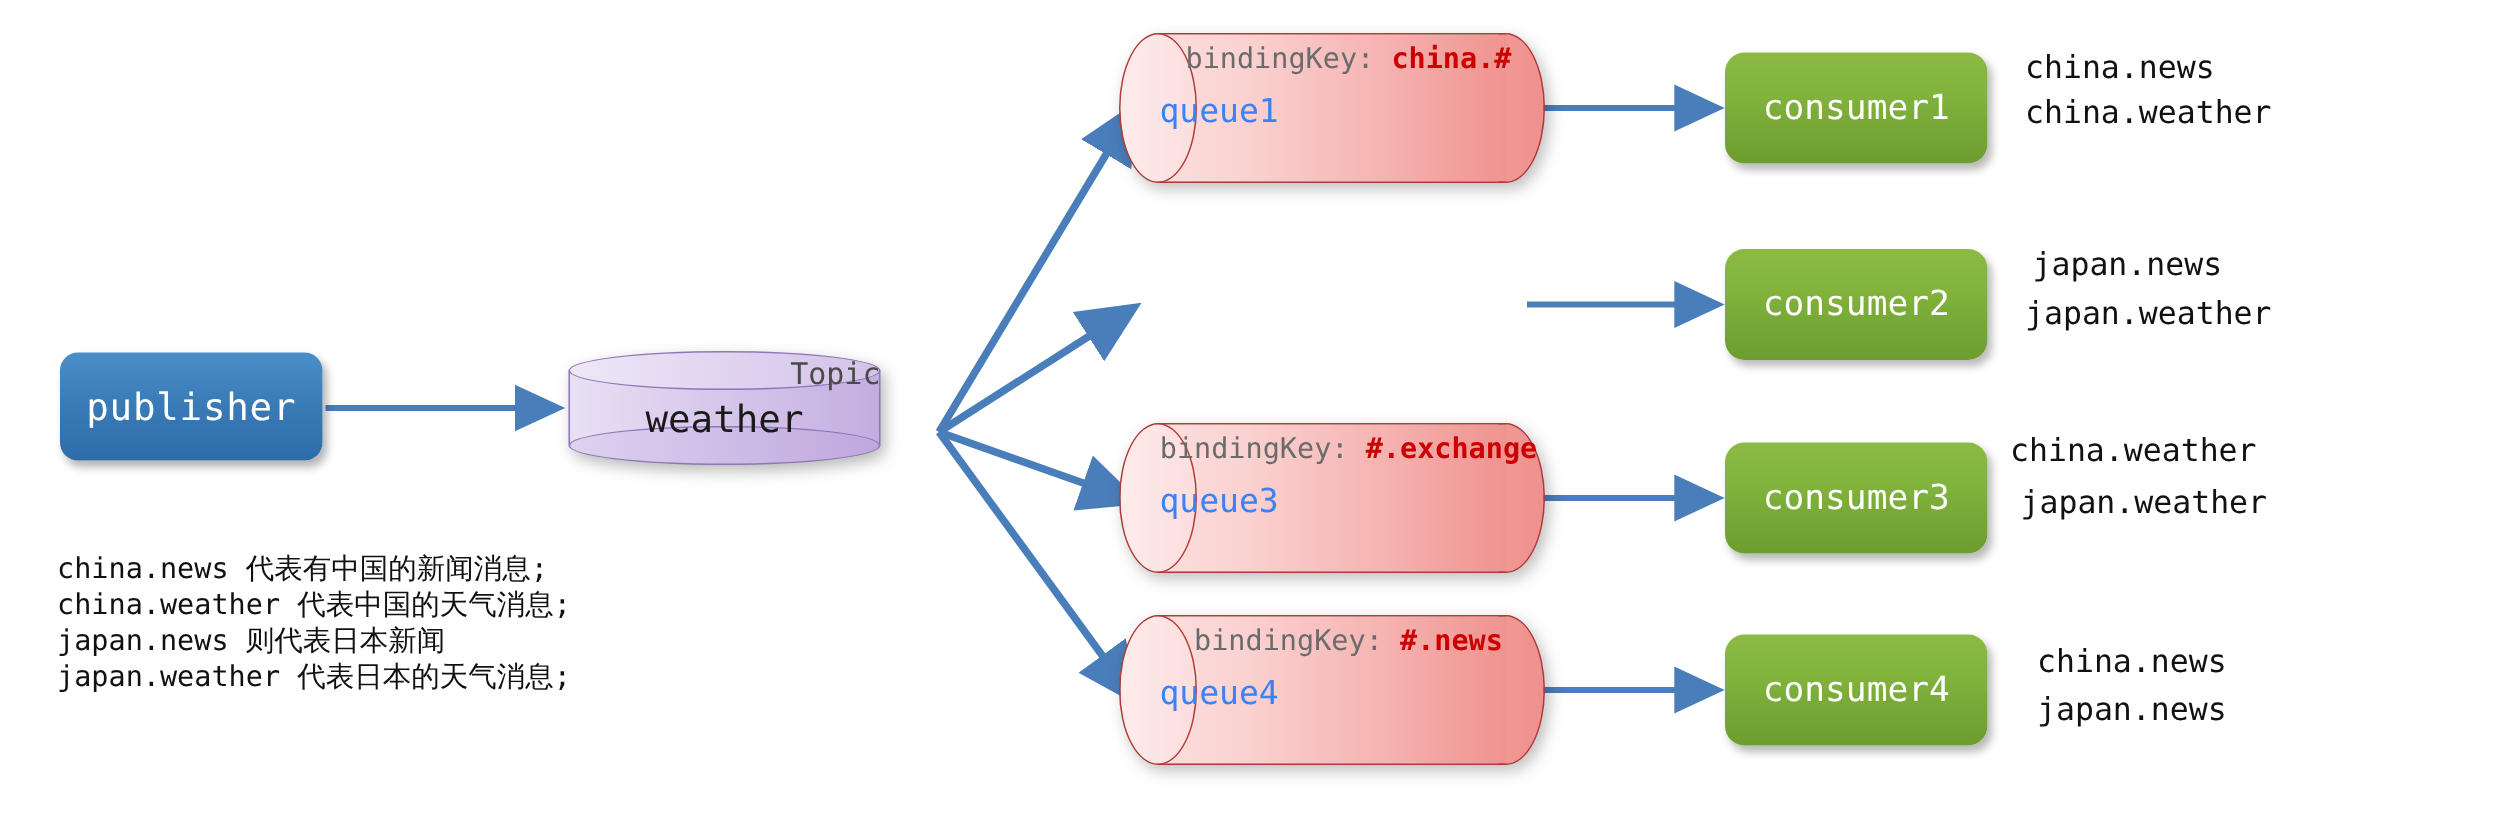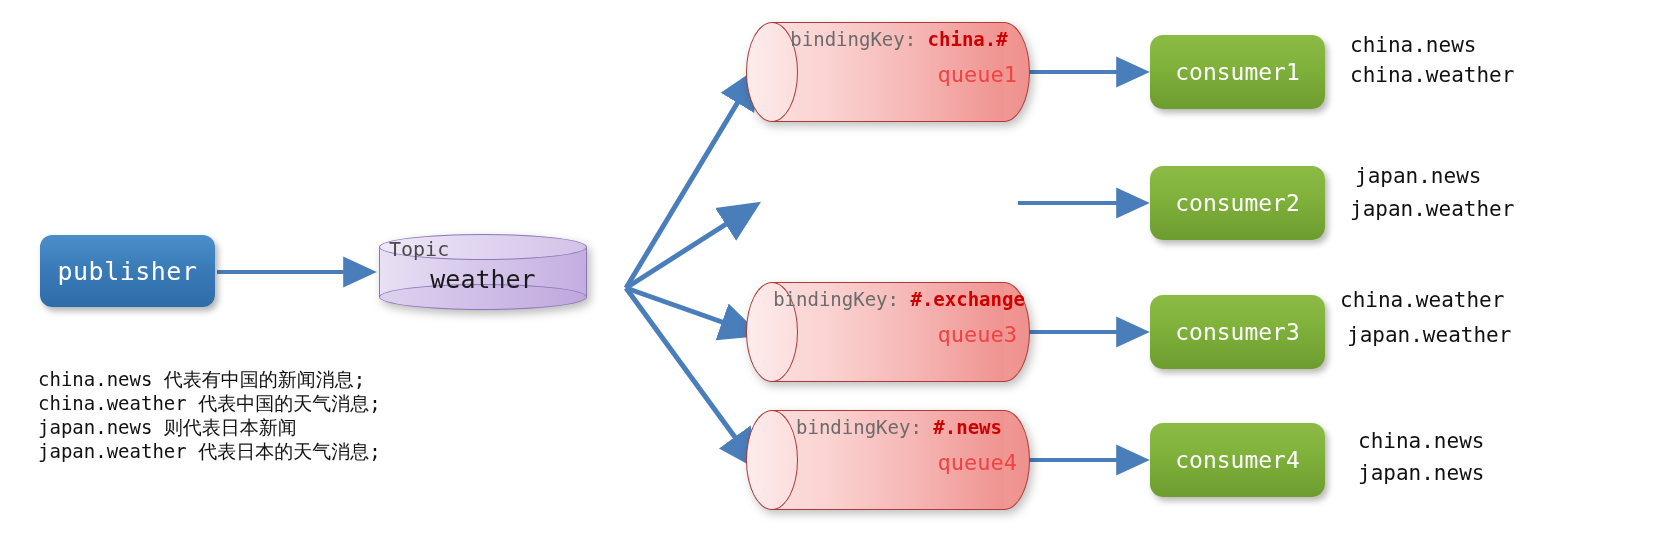--- a/index.html
+++ b/index.html
@@ -77,24 +77,23 @@
     width: 208px; height: 26px;
     border-radius: 50%;
     background: linear-gradient(90deg, #ddd2ef 0%, #cfbde7 50%, #bfa7dd 100%);
     border: 1.5px solid #8e77b8;
     box-sizing: border-box;
   }
   .exch-label-top {
     position: absolute;
     left: 0; top: 3px;
     width: 208px;
-    text-align: left;
+    text-align: right;
     font-size: 20px;
     color: #4a4a4a;
-    margin-left: 10px;
   }
   .exch-label-main {
     position: absolute;
     left: 0; top: 31px;
     width: 208px;
     text-align: center;
     font-size: 25px;
     color: #1a1a1a;
   }
 
@@ -143,23 +142,23 @@
     white-space: nowrap;
   }
   .q-binding b {
     color: #cc0000;
     font-weight: bold;
   }
   .q-name {
     position: absolute;
     left: 14px; top: 40px;
     width: 244px;
-    text-align: right;
+    text-align: left;
     font-size: 22px;
-    color: #ef4444;
+    color: #3b82f6;
   }
 
   
   .cons-box {
     position: absolute;
     left: 1150px;
     width: 175px;
     height: 74px;
     border-radius: 13px;
     background: linear-gradient(180deg, #8cbb45 0%, #80b23c 40%, #6d9c2f 100%);

